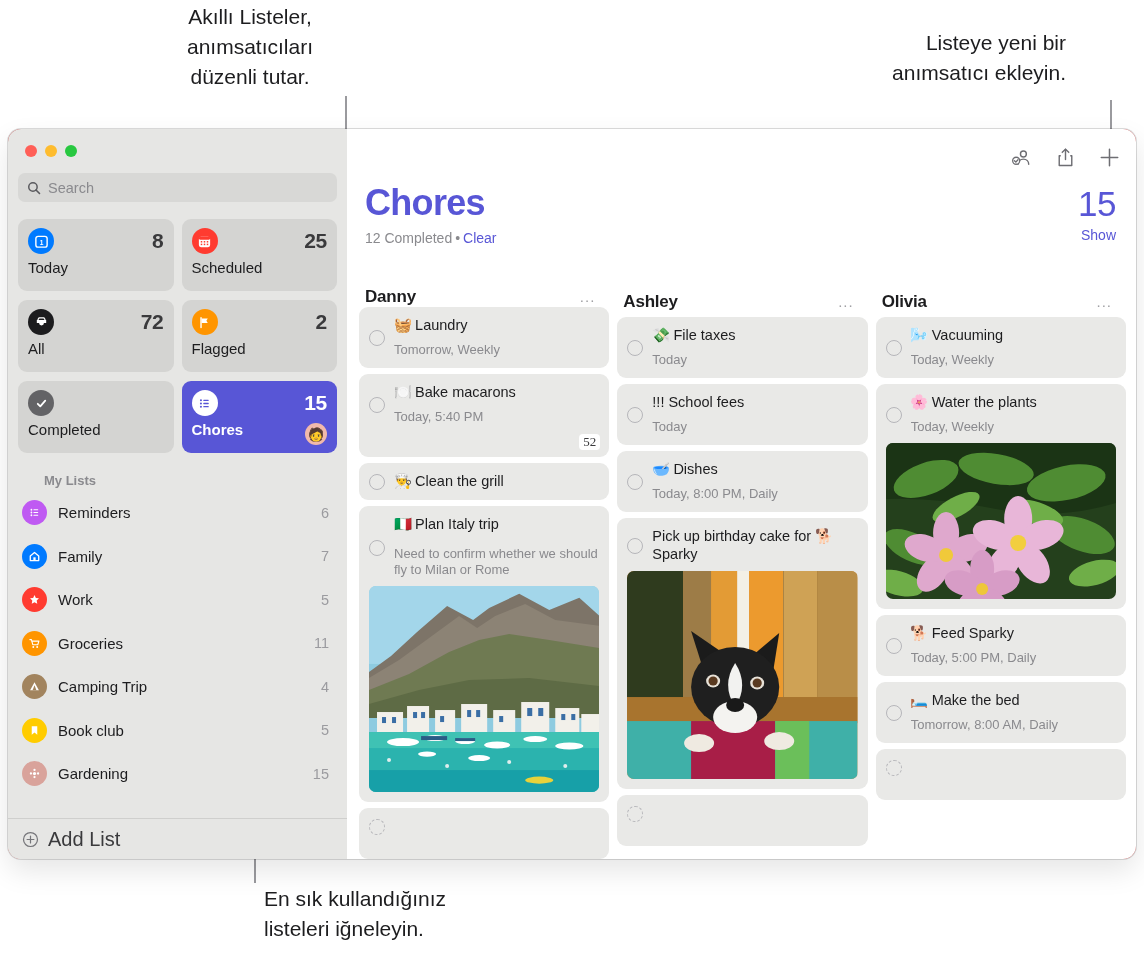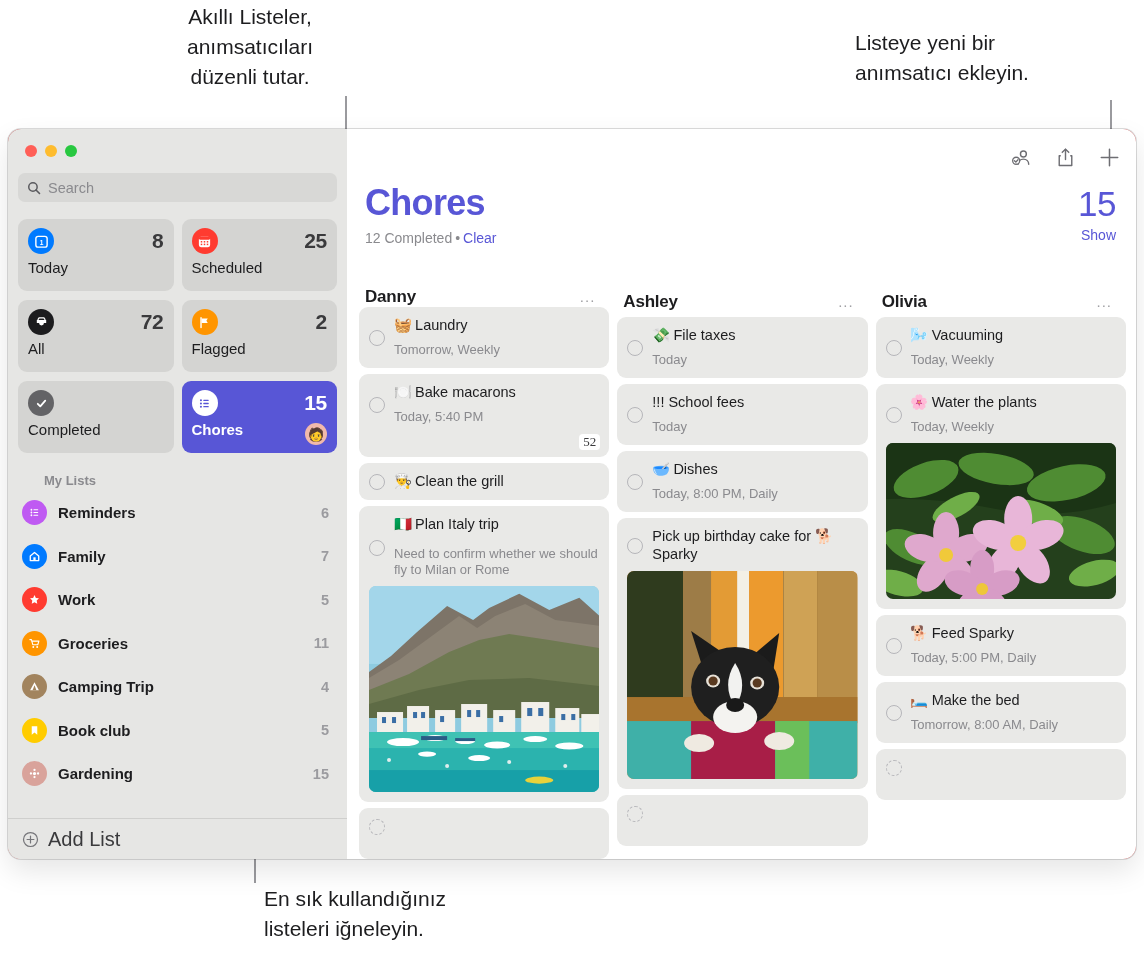--- a/index.html
+++ b/index.html
@@ -16,21 +16,21 @@
 
   
   .callout {
     position: absolute;
     color: #1d1d1f;
     font-size: 21px;
     line-height: 30px;
     white-space: pre-line;
   }
   .callout.c1 { left: 150px; top: 2px; width: 200px; text-align: center; }
-  .callout.c2 { left: 855px; top: 28px; width: 250px; text-align: left; }
+  .callout.c2 { left: 816px; top: 28px; width: 250px; text-align: right; }
   .callout.c3 { left: 264px; top: 884px; width: 260px; text-align: left; }
 
   .leader {
     position: absolute;
     background: #9a9a9e;
     width: 2px;
   }
   .leader.l1 { left: 345px; top: 96px; height: 238px; }
   .leader.l2 { left: 1110px; top: 100px; height: 42px; }
   .leader.l3 { left: 254px; top: 487px; height: 396px; }
@@ -116,21 +116,21 @@
     width: 22px; height: 22px; border-radius: 50%;
     background: #f1b9ab;
     display: flex; align-items: center; justify-content: center;
     font-size: 13px; overflow: hidden;
   }
 
   .mylists-head {
     margin: 20px 0 3px 36px;
     font-size: 13px; color: #8a8a8e; font-weight: 600;
   }
-  .lists { flex: 1; overflow: hidden; font-weight: bold; }
+  .lists { flex: 1; overflow: hidden; }
   .list-row {
     display: flex; align-items: center;
     height: 43.5px;
     padding: 0 18px 0 14px;
     gap: 11px;
   }
   .list-ico {
     width: 25px; height: 25px; border-radius: 50%;
     display: flex; align-items: center; justify-content: center;
     flex: 0 0 25px;

